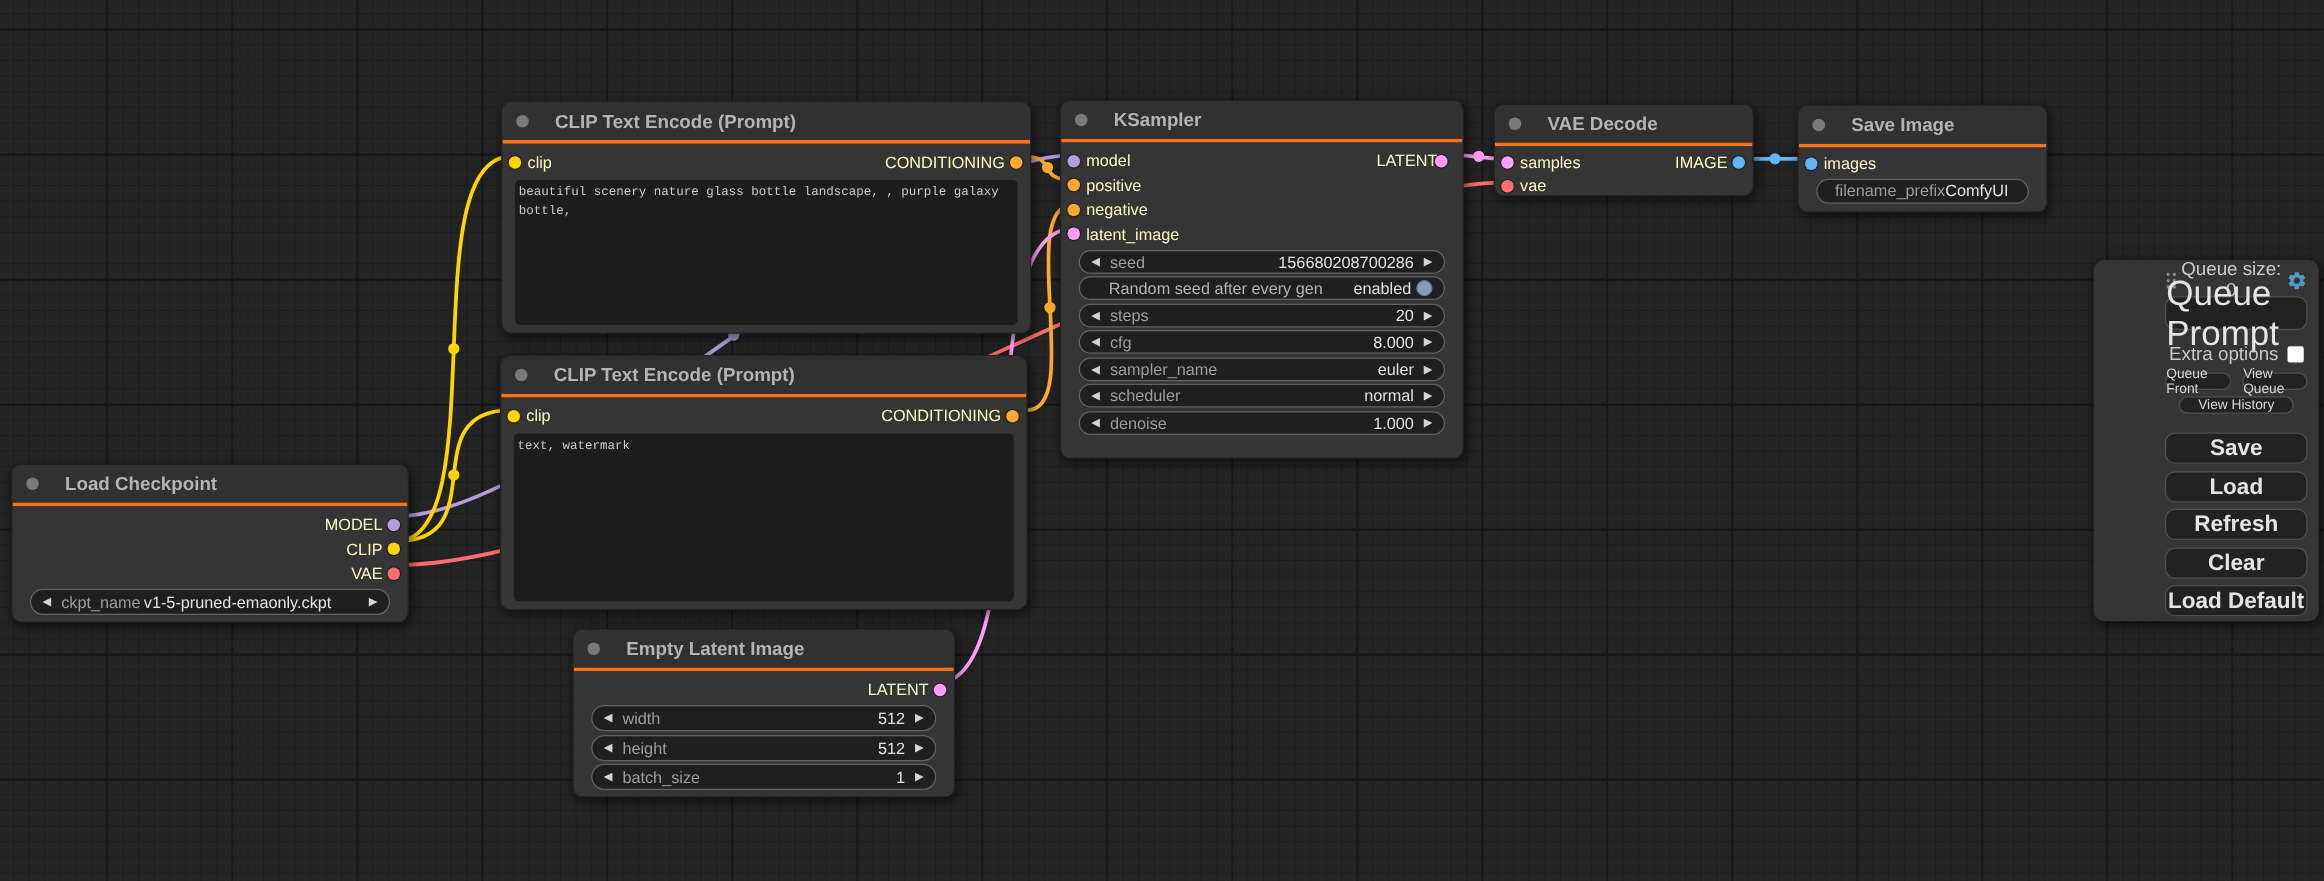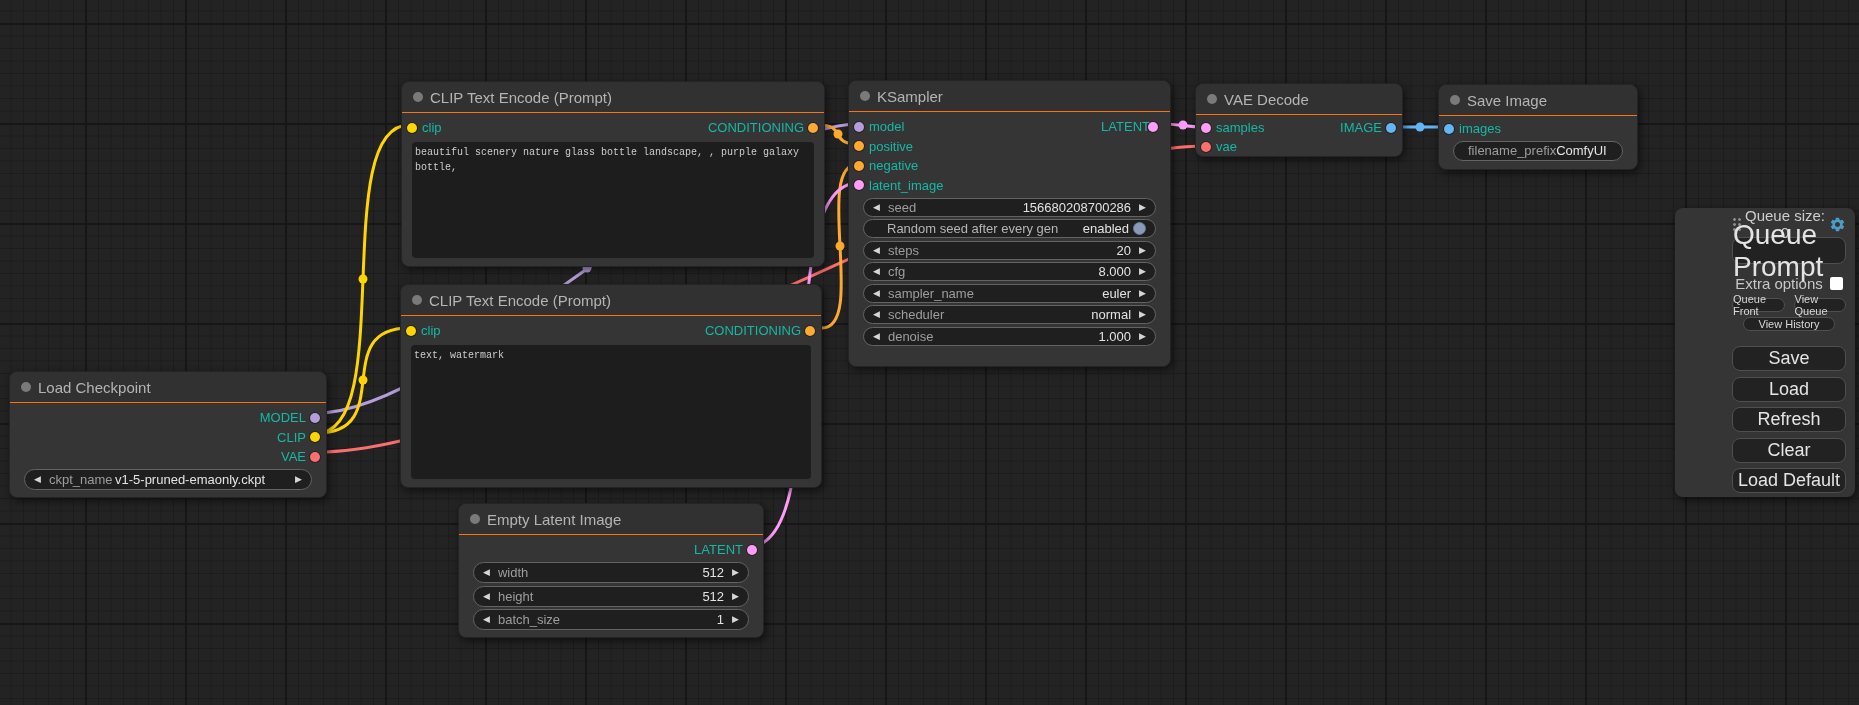--- a/index.html
+++ b/index.html
@@ -13,27 +13,27 @@
       linear-gradient(90deg,#1c1c1c 0 1px,transparent 1px),
       linear-gradient(#1c1c1c 0 1px,transparent 1px);
     background-size:100px 100px,100px 100px,12.5px 12.5px,12.5px 12.5px;
     background-position:-15px -77px,-15px -77px,-2px -2px,-2px -2px;
   }
   #links{position:absolute;left:0;top:0;z-index:1;}
   .node{
     position:absolute;z-index:2;background:#353535;border-radius:8px;
     box-shadow:2px 3px 9px rgba(0,0,0,.55);border:1px solid #242424;box-sizing:border-box;
   }
-  .titlebar{height:30px;display:flex;align-items:center;padding-left:11px;gap:7px;
-    background:#313131;border-radius:8px 8px 0 0;border-bottom:1px solid #f97316;}
+  .titlebar{height:30px;display:flex;align-items:center;padding-left:11px;gap:21px;
+    background:#313131;border-radius:8px 8px 0 0;border-bottom:3px solid #f97316;font-weight:bold;}
   .tdot{width:10px;height:10px;border-radius:50%;background:#7a7a7a;flex:0 0 auto;}
   .ntitle{font-size:15px;color:#b4b4b4;white-space:nowrap;}
   .rows{padding-top:5px;}
   .prow{position:relative;height:19.5px;display:flex;align-items:center;padding:0 20px;}
-  .plabel{font-size:13px;color:#14b8a6;}
+  .plabel{font-size:13px;color:#fef9c3;}
   .plabel.out{margin-left:auto;}
   .dot{position:absolute;top:50%;transform:translateY(-50%);width:10px;height:10px;border-radius:50%;
     box-shadow:0 0 0 1px rgba(0,0,0,.35);}
   .dot.in{left:5px;}
   .dot.out{right:6px;}
   .widget{
     height:19px;margin:2.5px 14px;border:1px solid #636363;border-radius:11px;background:#1f1f1f;
     display:flex;align-items:center;padding:0 9px;box-sizing:border-box;
   }
   .arr{font-size:9px;color:#d6d6d6;line-height:1;flex:0 0 auto;}
@@ -55,21 +55,21 @@
   .qsize{flex:1;text-align:center;font-size:15px;color:#cdcdcd;}
   .btn{display:flex;align-items:center;justify-content:center;background:#222222;
     border:1px solid #4f4f4f;border-radius:8px;color:#e4e4e4;cursor:pointer;box-sizing:border-box;}
   .qprompt{height:27px;margin:3px 9px 0 9px;font-size:28px;}
   .extra{display:flex;align-items:center;justify-content:center;gap:7px;margin-top:11px;
     font-size:15px;color:#c7c7c7;}
   .checkbox{width:13px;height:13px;background:#ffffff;border-radius:2px;}
   .srow{display:flex;gap:9px;margin:6px 9px 0 9px;}
   .sbtn{flex:1;height:14px;font-size:11px;border-radius:8px;color:#d8d8d8;}
   .shist{width:92px;margin:5px auto 0 auto;}
-  .mbtn{height:25px;margin:5.5px 9px 0 9px;font-size:18px;}
+  .mbtn{height:25px;margin:5.5px 9px 0 9px;font-size:18px;font-weight:bold;}
   .mbtn.first{margin-top:15px;}
   .gear{width:17px;height:17px;flex:0 0 auto;}
 </style>
 </head>
 <body>
 
 <svg id="links" width="1859" height="705">
   <g fill="none" stroke-width="3">
     <path d="M 317 413 C 452 413, 723 124, 858 124" stroke="#B39DDB"></path>
     <path d="M 317 433 C 397 433, 329 125, 409 125" stroke="#FFD500"></path>

